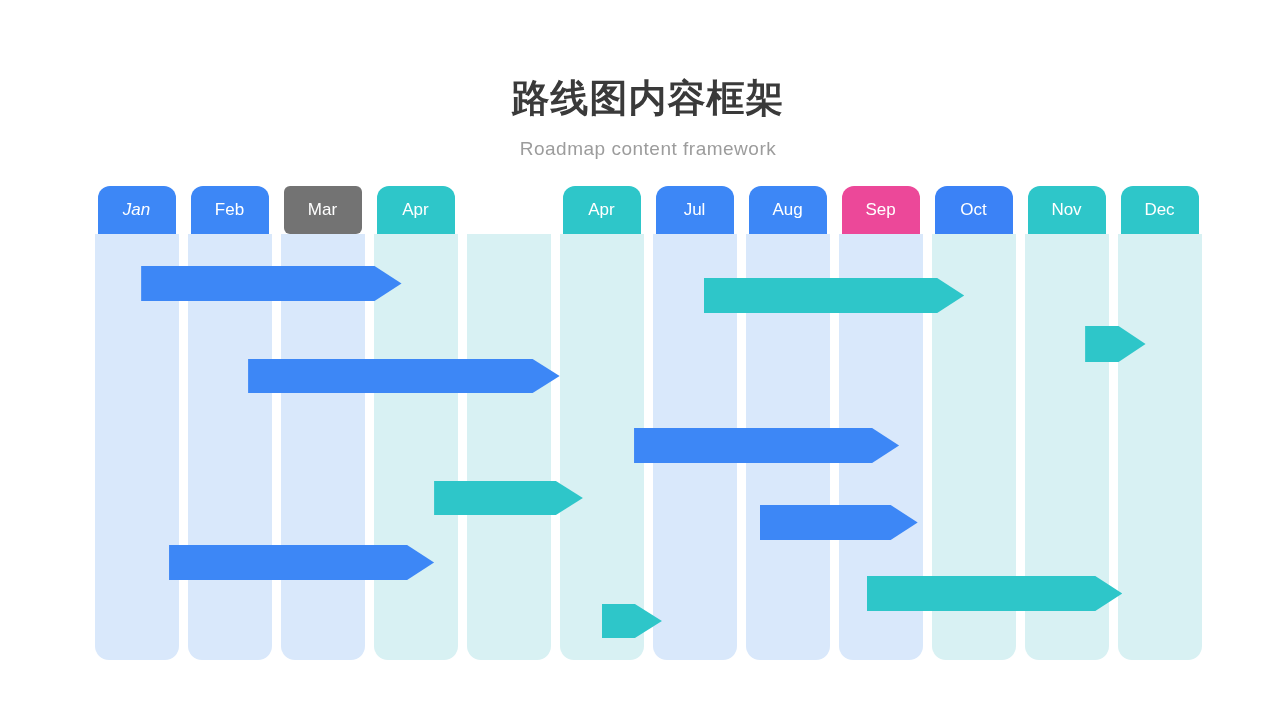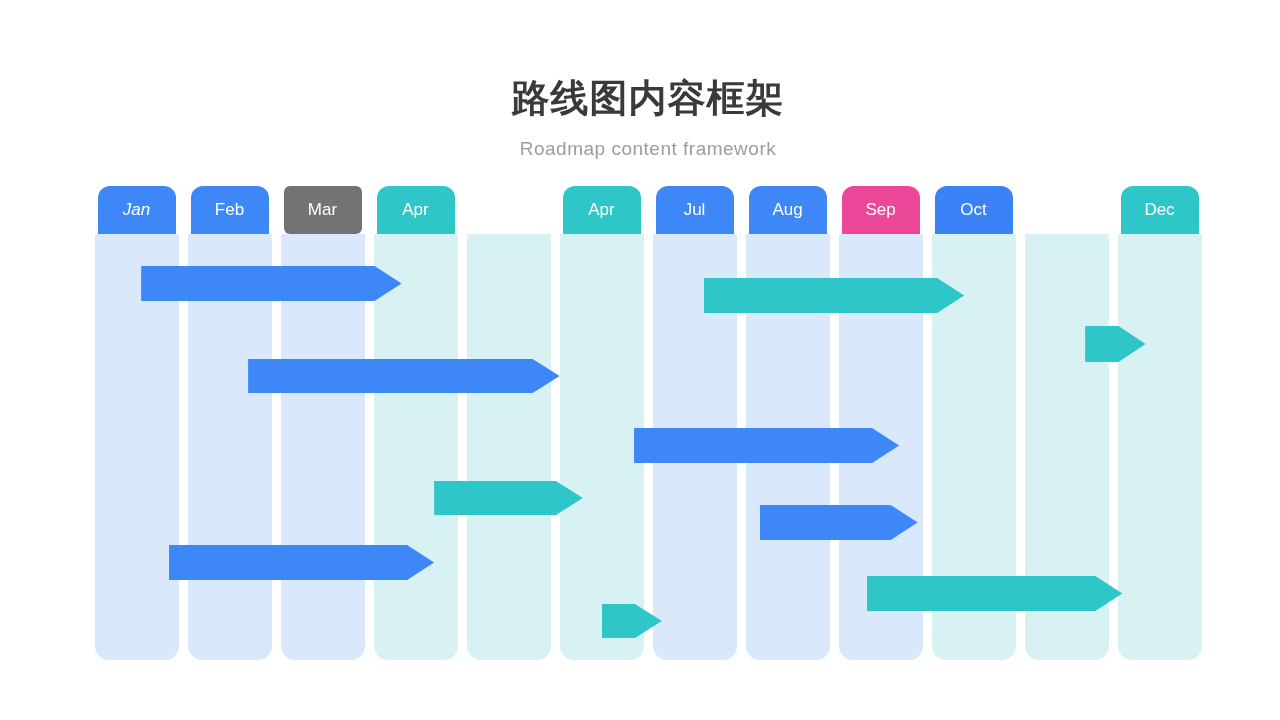--- a/index.html
+++ b/index.html
@@ -118,20 +118,21 @@
       </div>
       <div class="month-col" style="left: 748.5px; width: 84px;">
         <div class="month-head" style="background: #ec4899; color: rgb(255, 255, 255);">Sep</div>
         <div class="month-body" style="background: rgb(217, 232, 251);"></div>
       </div>
       <div class="month-col" style="left: 841.5px; width: 84px;">
         <div class="month-head" style="background: #3b82f6; color: rgb(255, 255, 255);">Oct</div>
         <div class="month-body" style="background: rgb(216, 241, 243);"></div>
       </div>
       <div class="month-col" style="left: 934.5px; width: 84px;">
+        <div class="month-head" style="background: rgb(46, 198, 201); color: rgb(255, 255, 255);">Nov</div>
         <div class="month-body" style="background: rgb(216, 241, 243);"></div>
       </div>
       <div class="month-col" style="left: 1027.5px; width: 84px;">
         <div class="month-head" style="background: rgb(46, 198, 201); color: rgb(255, 255, 255);">Dec</div>
         <div class="month-body" style="background: rgb(216, 241, 243);"></div>
       </div>
       <div class="bar" style="left: 51.15px; width: 260.4px; top: 80px; height: 35px; background: rgb(61, 135, 246);"></div>
       <div class="bar" style="left: 613.8px; width: 260.4px; top: 92px; height: 35px; background: rgb(46, 198, 201);"></div>
       <div class="bar" style="left: 995.1px; width: 60.45px; top: 140px; height: 36px; background: rgb(46, 198, 201);"></div>
       <div class="bar" style="left: 158.1px; width: 311.55px; top: 173px; height: 34px; background: rgb(61, 135, 246);"></div>

